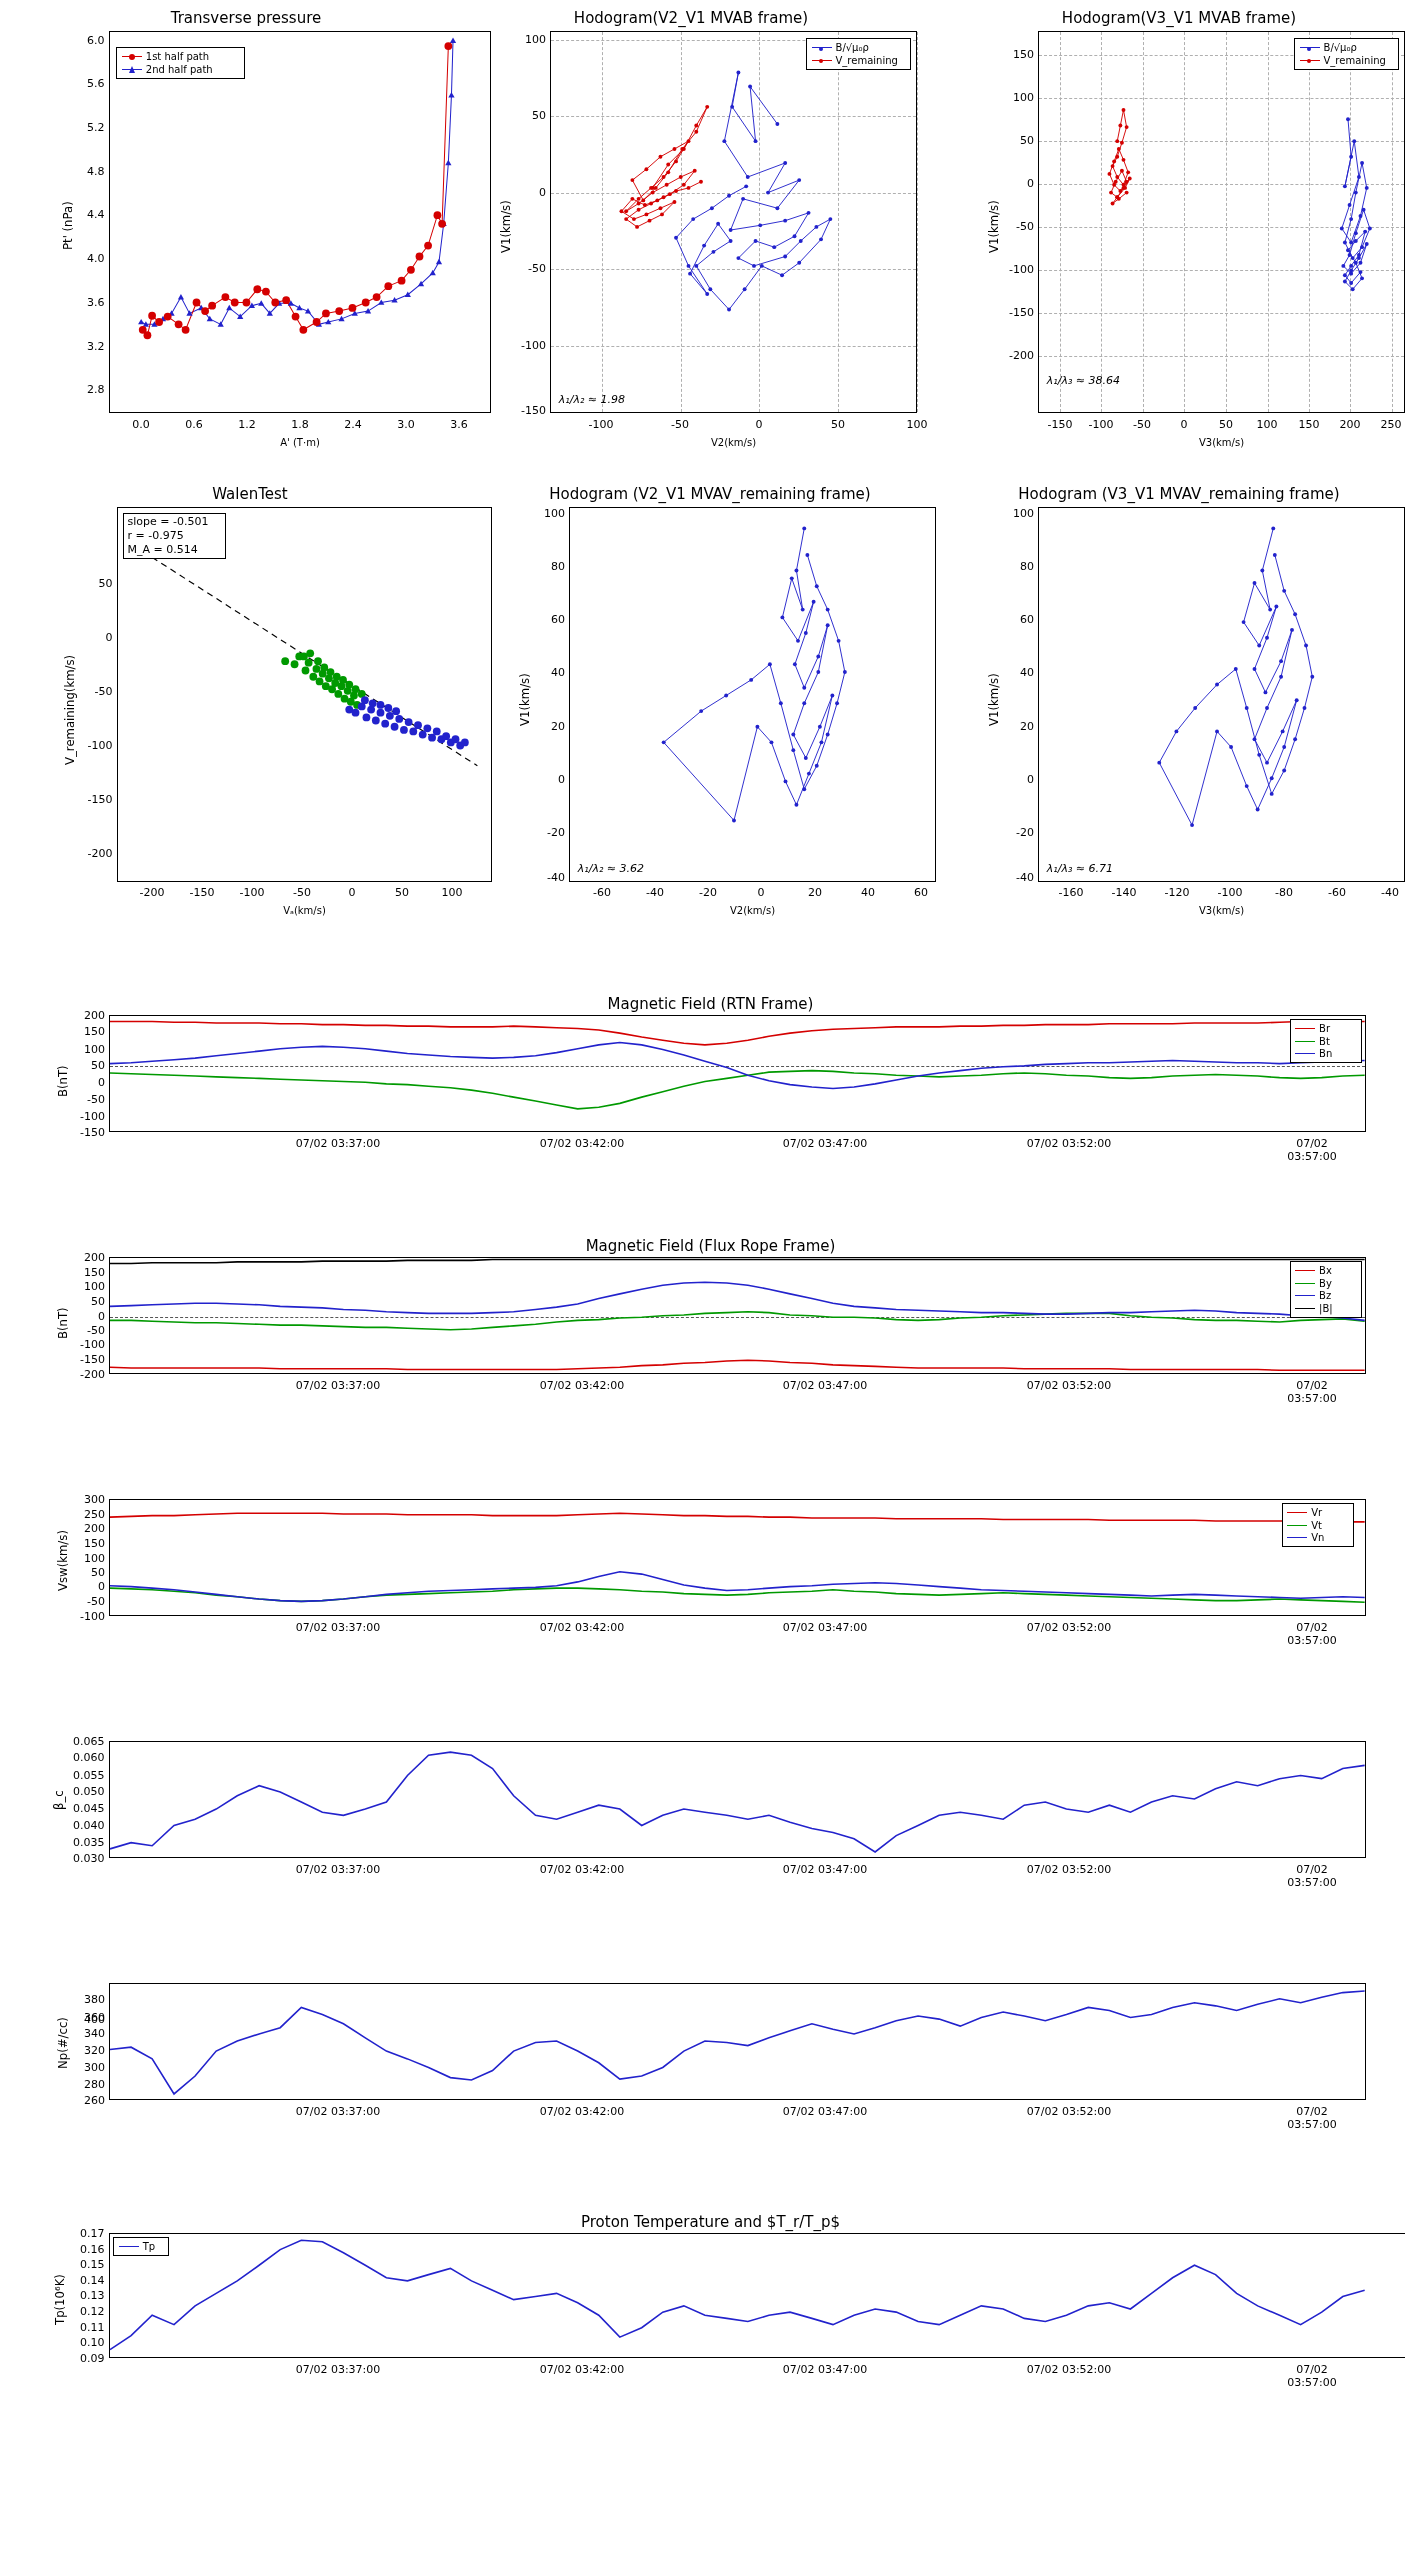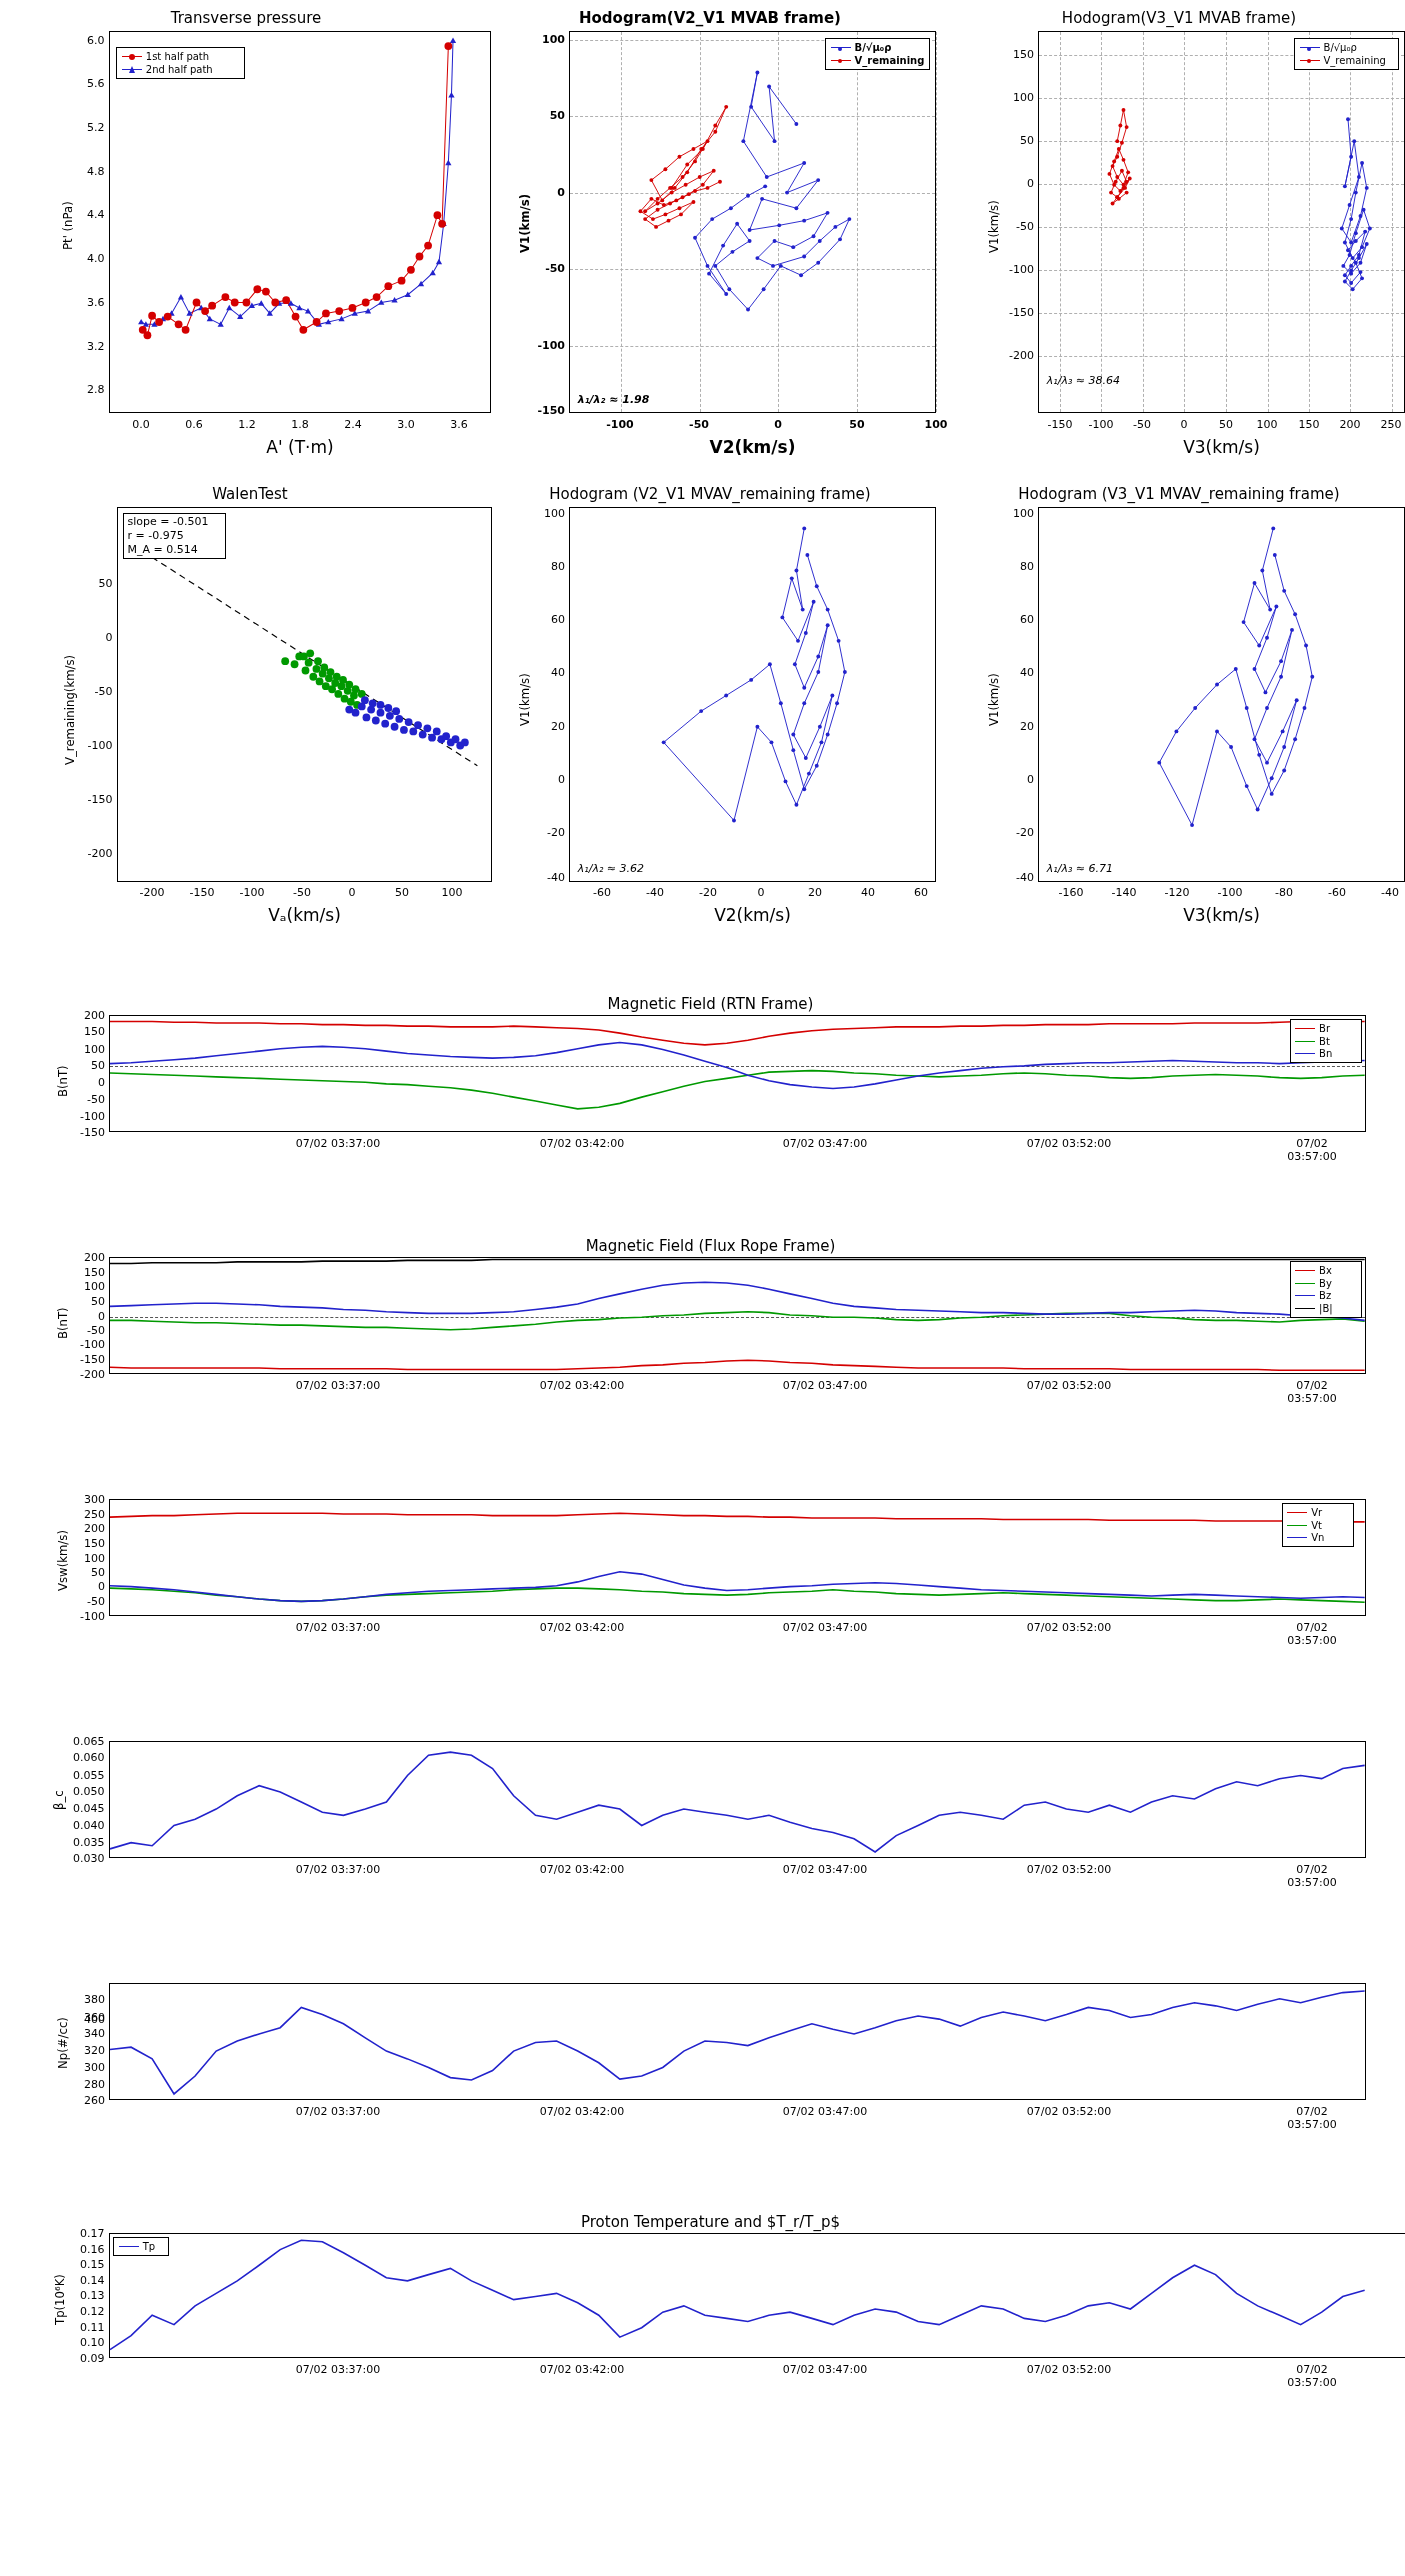--- a/index.html
+++ b/index.html
@@ -3,21 +3,21 @@
 <meta charset="utf-8">
 <style>
   html,body{margin:0;padding:0;background:#ffffff;}
   body{width:1405px;height:2576px;font-family:"DejaVu Sans",sans-serif;color:#000;}
   .page{position:relative;width:1405px;height:2576px;}
   .panel{position:absolute;}
   .ptitle{position:absolute;width:100%;text-align:center;font-size:15px;color:#000;top:-23.4px;}
   .axes{position:absolute;border:0.8px solid #000;box-sizing:border-box;background:#fff;}
   .tickx{position:absolute;font-size:11px;color:#000;text-align:center;transform:translateX(-50%);}
   .ticky{position:absolute;font-size:11px;color:#000;text-align:right;transform:translateY(-50%);}
-  .xlabel{position:absolute;font-size:17px;text-align:center;width:100%;}
+  .xlabel{position:absolute;font-size:10px;text-align:center;width:100%;}
   .ylabel{position:absolute;font-size:11.7px;transform-origin:0 0;white-space:nowrap;}
   .legendbox{position:absolute;border:0.8px solid #000;background:#fff;font-size:10px;padding:2.3px 4.7px;}
   .legrow{display:flex;align-items:center;height:12.5px;white-space:nowrap;}
   .legline{display:inline-block;width:20px;height:0;border-top:1.6px solid #000;margin-right:3.9px;position:relative;}
   .legmark{position:absolute;left:7px;top:-3.1px;width:6.2px;height:6.2px;border-radius:50%;}
   .legtri{position:absolute;left:7px;top:-3.9px;width:0;height:0;border-left:3.9px solid transparent;border-right:3.9px solid transparent;border-bottom:7px solid #2222cc;}
   .annot{position:absolute;font-size:11px;font-style:italic;}
   .textbox{position:absolute;border:0.8px solid #000;background:#fff;font-size:11px;padding:1.6px 3.9px;line-height:1.25;}
   .gridline{position:absolute;border-top:0.8px dashed #b0b0b0;width:100%;}
   .vgridline{position:absolute;border-left:0.8px dashed #b0b0b0;height:100%;}
@@ -141,21 +141,21 @@
     <div class="tickx" style="left:200px;top:387px;">1.2</div>
     <div class="tickx" style="left:253px;top:387px;">1.8</div>
     <div class="tickx" style="left:306px;top:387px;">2.4</div>
     <div class="tickx" style="left:359px;top:387px;">3.0</div>
     <div class="tickx" style="left:412px;top:387px;">3.6</div>
 
     <div class="xlabel" style="left:62px;top:406px;width:382px;">A' (T·m)</div>
     <div class="ylabel" style="left:14px;top:219px;transform:rotate(-90deg);">Pt' (nPa)</div>
   </div>
 
-  <div class="panel" style="left:507px;top:31px;width:406px;height:390px;font-weight:bold;">
+  <div class="panel" style="left:488px;top:31px;width:406px;height:390px;">
     <div class="ptitle" style="top:-22px;">Hodogram(V2_V1 MVAB frame)</div>
     <div class="axes" style="left:62px;top:0;width:367px;height:382px;">
       <div class="vgridline" style="left:51px;"></div>
         <div class="vgridline" style="left:130px;"></div>
         <div class="vgridline" style="left:208px;"></div>
         <div class="vgridline" style="left:287px;"></div>
         <div class="vgridline" style="left:366px;"></div>
       <div class="gridline" style="top:7.8px;"></div>
         <div class="gridline" style="top:84px;"></div>
         <div class="gridline" style="top:161px;"></div>

